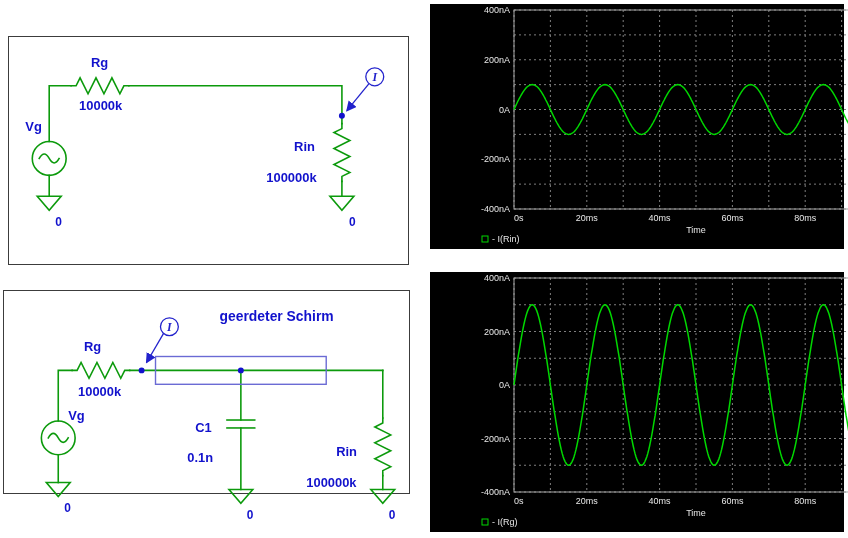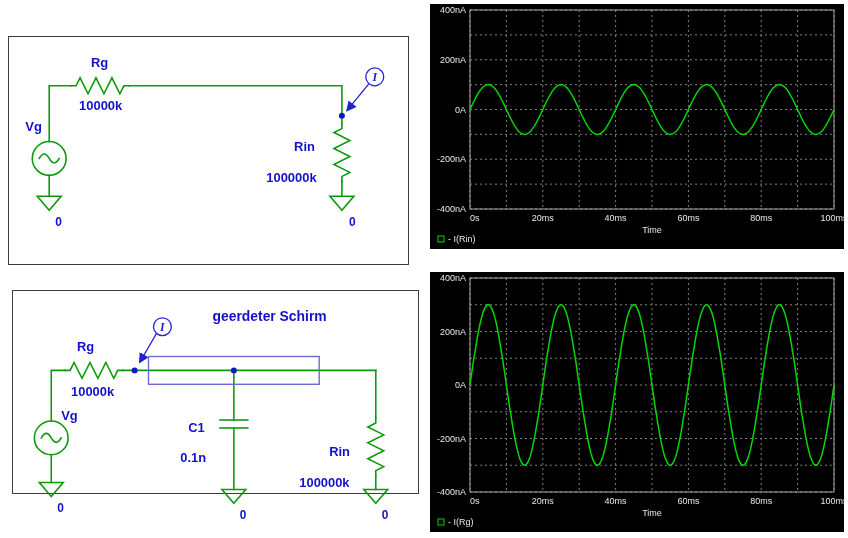--- a/index.html
+++ b/index.html
@@ -1,23 +1,23 @@
 <!DOCTYPE html>
 <html style="--wire: #0c9a0c; --label: #1212cc; --probe: #2222cc; --shield: #6a6ad4; --node: #1212cc; --trace: #00d800; --grid: #7f7f7f; --tick: #e8e8e8; --plot-border: #a8a8a8; --plot-bg: #000000; --schematic-border: #3c3c3c;"><head>
 <meta charset="utf-8">
 <style>
   * { margin:0; padding:0; box-sizing:border-box; }
   html,body { width:848px; height:538px; background:#fff; overflow:hidden;
               font-family:"Liberation Sans", sans-serif; position:relative; }
   .panel { position:absolute; }
   .schematic { background:#fff; border:1px solid var(--schematic-border,#3c3c3c);margin-top:28px; }
-  .plot { background:var(--plot-bg,#000); }
+  .plot { background:var(--plot-bg,#000);padding-left:44px; }
   #sch1 { left:8px;   top:8px;   width:401px; height:229px; }
   #plot1{ left:430px; top:4px;   width:414px; height:245px; }
-  #sch2 { left:12px;   top:262px; width:407px; height:204px; }
+  #sch2 { left:3px;   top:262px; width:407px; height:204px;padding-left:16px; }
   #plot2{ left:430px; top:272px; width:414px; height:260px; }
 
   svg { display:block; }
   .wire   { stroke:var(--wire,#0c9a0c); fill:none; stroke-width:1.6; stroke-linecap:square; }
   .pstroke{ stroke:var(--probe,#2222cc); fill:none; stroke-width:1.3; }
   .shieldrect { stroke:var(--shield,#6a6ad4); fill:none; stroke-width:1.4; }
   .node   { fill:var(--node,#1212cc); }
   .lbl    { fill:var(--label,#1212cc); font-size:13px; font-weight:bold;
             font-family:"Liberation Sans", sans-serif; }
   .lbl.small { font-size:12px; }

